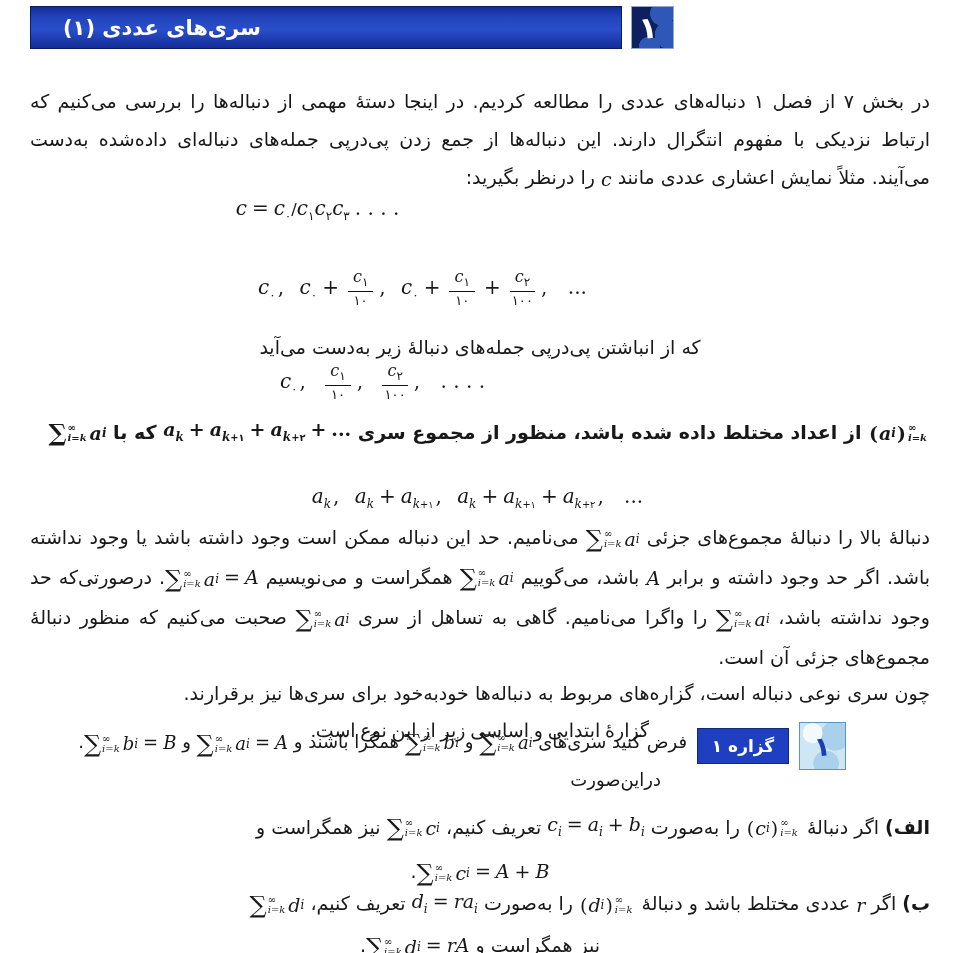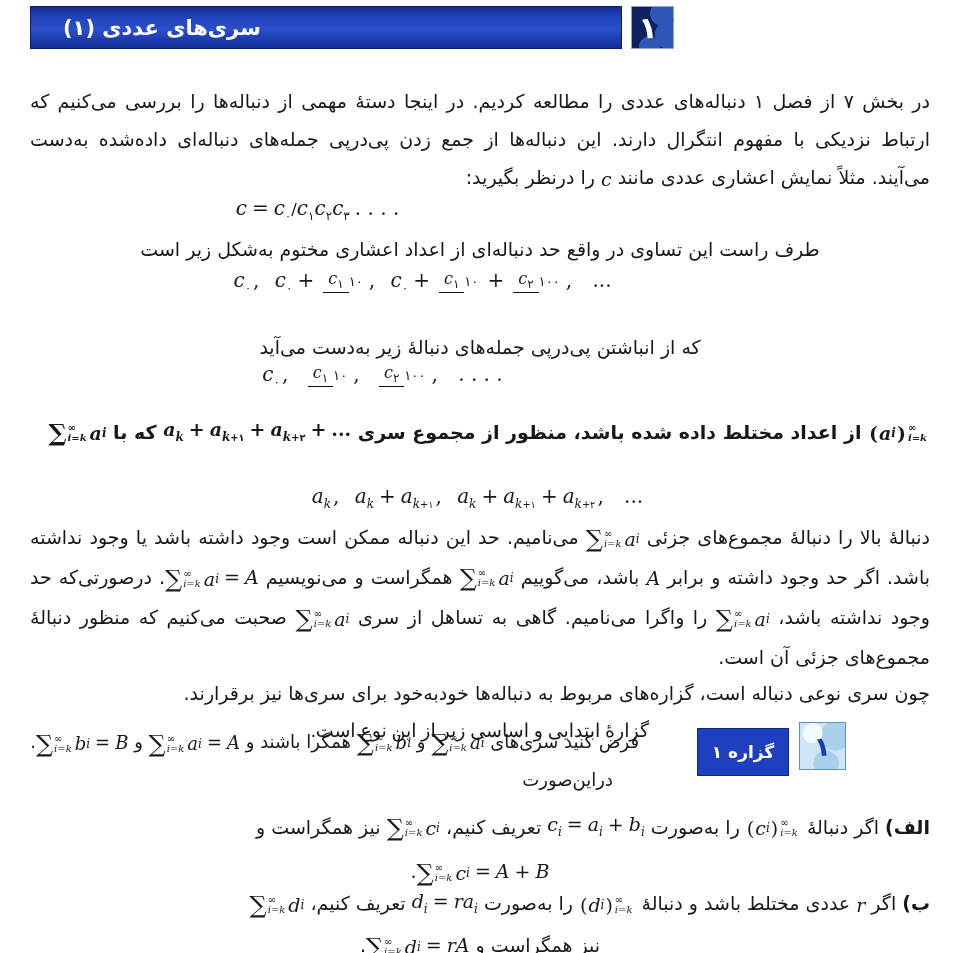--- a/index.html
+++ b/index.html
@@ -54,21 +54,21 @@
   .mc   { font-style:normal; margin:0 9px 0 2px; }
   .sum  { display:inline-flex; direction:ltr; unicode-bidi:isolate;
           align-items:center; vertical-align:middle; white-space:nowrap;
           font-family:"DejaVu Serif", serif; }
   .sg   { font-size:24px; line-height:1; font-style:normal; }
   .lim  { display:inline-flex; flex-direction:column; justify-content:center;
           font-size:10px; line-height:10px; margin:0 3px 0 1px; font-style:italic; text-align:left; }
   .lt   { font-style:normal; }
   .seq  { display:inline-flex; direction:ltr; unicode-bidi:isolate; align-items:center;
           vertical-align:middle; font-family:"DejaVu Serif", serif; }
-  .frac { display:inline-flex; direction:ltr; flex-direction:row; align-items:center;
+  .frac { display:inline-flex; direction:ltr; flex-direction:column; align-items:center;
           vertical-align:middle; margin:0 4px; line-height:1.15; font-size:16px; }
   .fn   { border-bottom:1.5px solid #111; padding:0 5px 1px; }
   .fdn  { padding-top:1px; }
 
   
   .dm { position:absolute; left:30px; right:30px; text-align:center;
         direction:ltr; font-size:20px; font-family:"DejaVu Serif", serif; }
 
   
   .prop { position:absolute; top:722px; left:30px; right:114px;
@@ -77,24 +77,24 @@
     width:47px; height:48px; flex:0 0 auto;
     border:1px solid #5d93c4;
     background:
       radial-gradient(circle at 28% 22%, #f3fafe 0 20%, rgba(0,0,0,0) 21%),
       radial-gradient(circle at 78% 28%, #a9d1ec 0 30%, rgba(0,0,0,0) 31%),
       radial-gradient(circle at 58% 88%, #a9d1ec 0 26%, rgba(0,0,0,0) 27%),
       #cfe6f5;
     display:flex; align-items:center; justify-content:center;
   }
   .prop-num { color:#1b3db6; font-size:27px; font-weight:bold; transform:rotate(-6deg); }
-  .badge { min-width:92px; height:48px; margin-top:6px; padding:0 10px;
+  .badge { min-width:92px; height:36px; margin-top:6px; padding:0 10px;
            background:#1e40c0; border:1px solid #122878;
            color:#ffffff; font-size:17px; font-weight:bold;
-           display:flex; align-items:center; justify-content:center;margin-left:48px; }
+           display:flex; align-items:center; justify-content:center; }
   .prop-text { flex:1; font-size:18px; line-height:36px; text-align:justify; margin-top:2px; }
   .prop-then { text-align:right; padding-left:0; padding-right:26px; }
 
   
   .item { position:absolute; left:30px; right:30px; font-size:19px; line-height:37px; }
   .lbl  { font-weight:bold; }
   .fline { text-align:center; direction:rtl; margin-top:2px; }
 </style>
 </head>
 <body>
@@ -111,23 +111,20 @@
   </div>
 
   <div class="blk" style="top:82px;">
     <span>در بخش ۷ از فصل ۱ دنباله‌های عددی را مطالعه کردیم. در اینجا دستهٔ مهمی از دنباله‌ها را بررسی می‌کنیم که ارتباط نزدیکی با مفهوم انتگرال دارند. این دنباله‌ها از جمع زدن پی‌درپی جمله‌های دنباله‌ای داده‌شده به‌دست می‌آیند. مثلاً نمایش اعشاری عددی مانند </span><span class="mrun"><span class="vi">c</span></span><span> را درنظر بگیرید:</span>
   </div>
 
   <div class="dm" style="top:196px; transform:translateX(-160px);">
     <span class="vi">c</span><span class="mo">=</span><span class="vi">c</span><sub class="vs fd">۰</sub><span class="fd">/</span><span class="vi">c</span><sub class="vs fd">۱</sub><span class="vi">c</span><sub class="vs fd">۲</sub><span class="vi">c</span><sub class="vs fd">۳</sub><span class="mo">. . . .</span>
   </div>
 
-  <div class="blk oneline" style="top:230px;">
-    <span>طرف راست این تساوی در واقع حد دنباله‌ای از اعداد اعشاری مختوم به‌شکل زیر است</span>
-  </div>
 
   <div class="dm" style="top:268px; transform:translateX(-55px);">
     <span class="vi">c</span><sub class="vs fd">۰</sub><span class="mc">,</span>
     <span class="vi">c</span><sub class="vs fd">۰</sub><span class="mo">+</span><span class="frac">
         <span class="fn"><span class="vi">c</span><sub class="vs fd">۱</sub></span>
         <span class="fdn fd">۱۰</span>
       </span><span class="mc">,</span>
     <span class="vi">c</span><sub class="vs fd">۰</sub><span class="mo">+</span><span class="frac">
         <span class="fn"><span class="vi">c</span><sub class="vs fd">۱</sub></span>
         <span class="fdn fd">۱۰</span>

